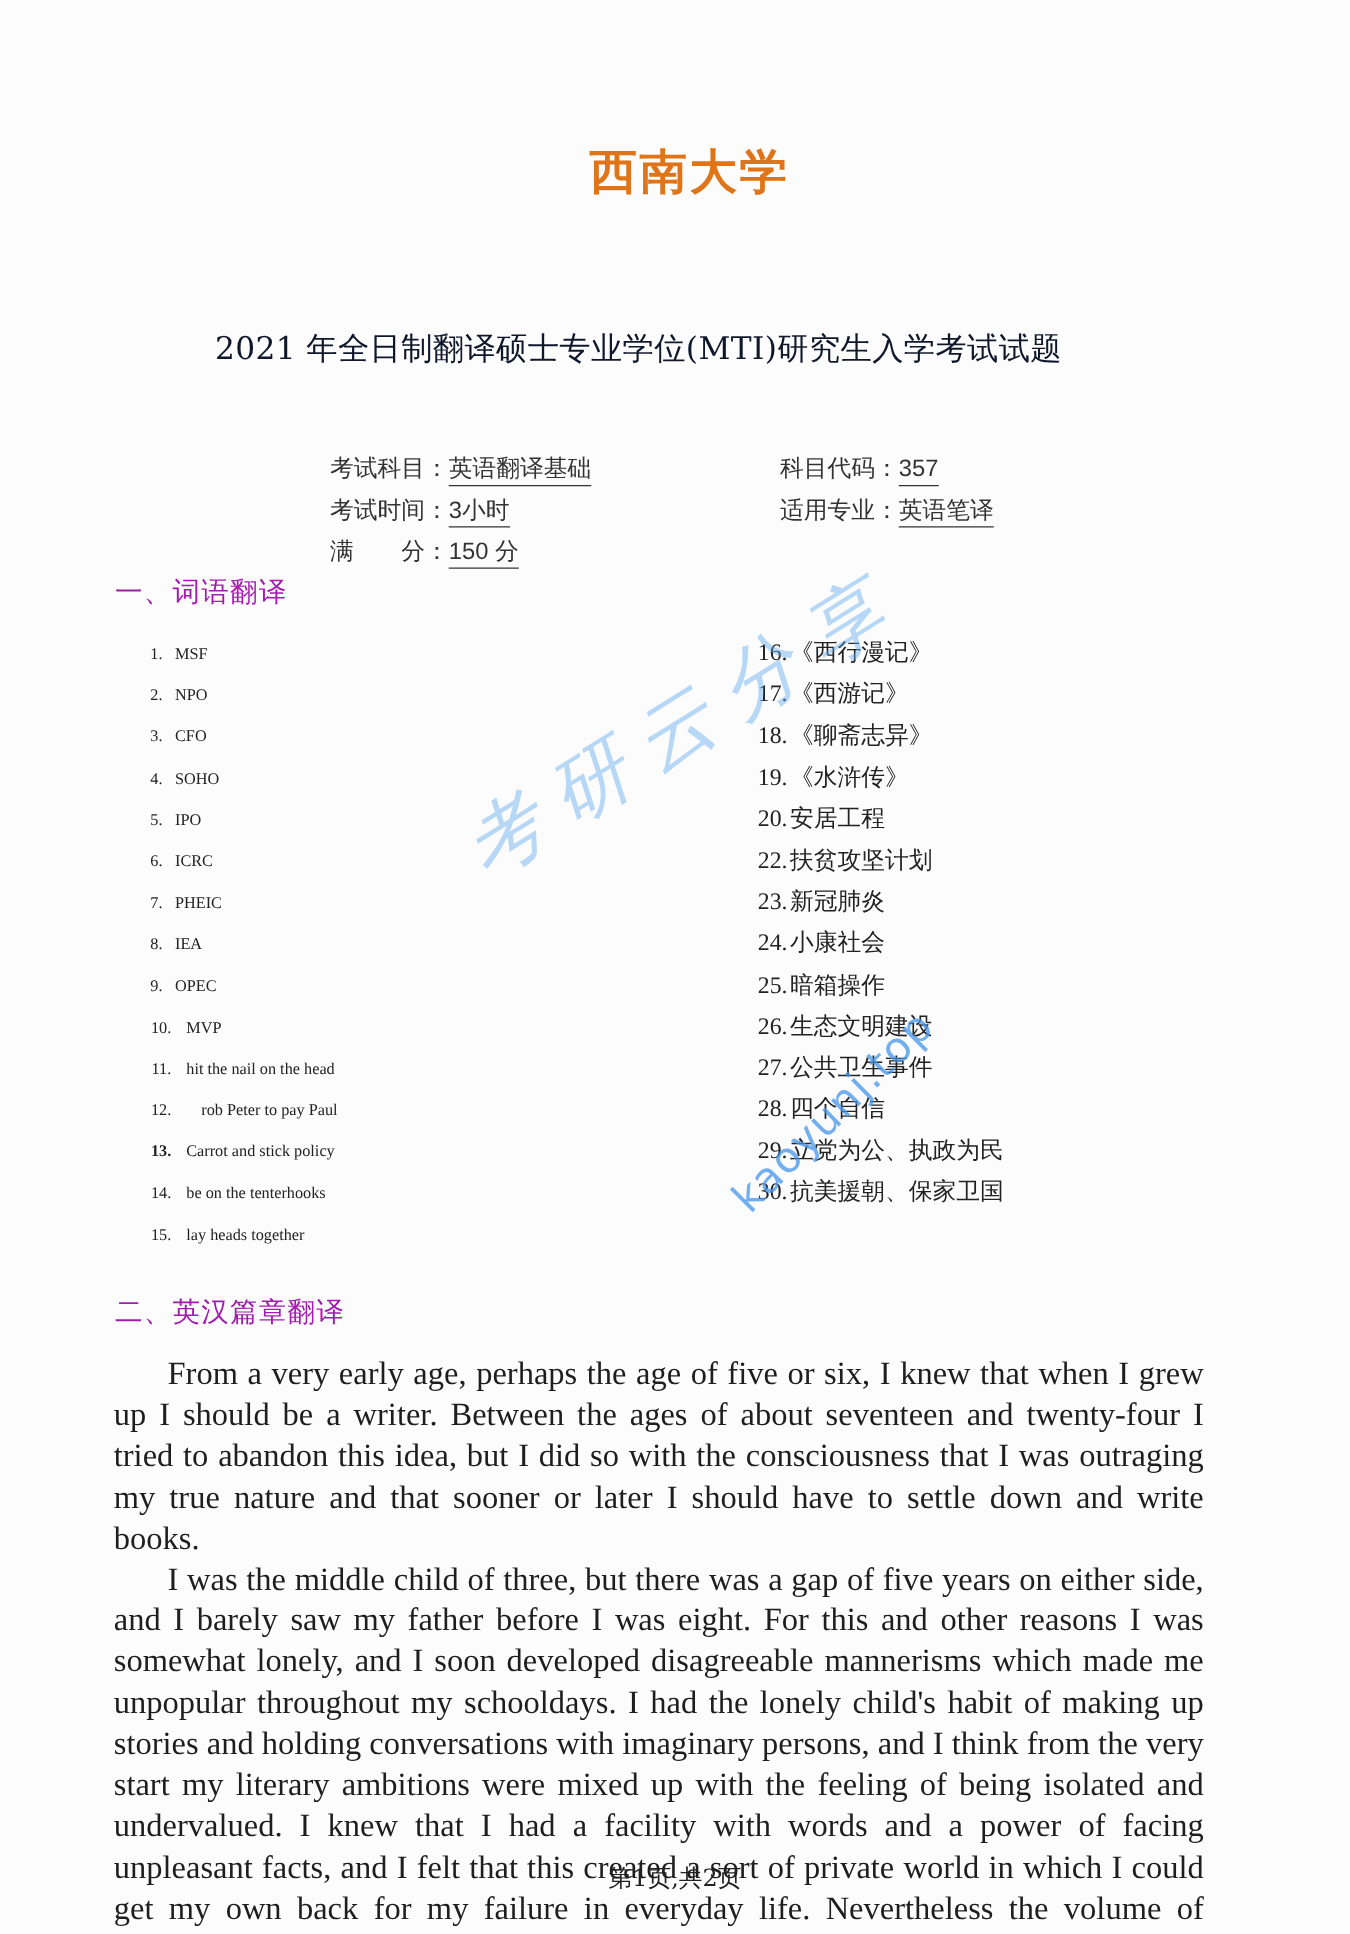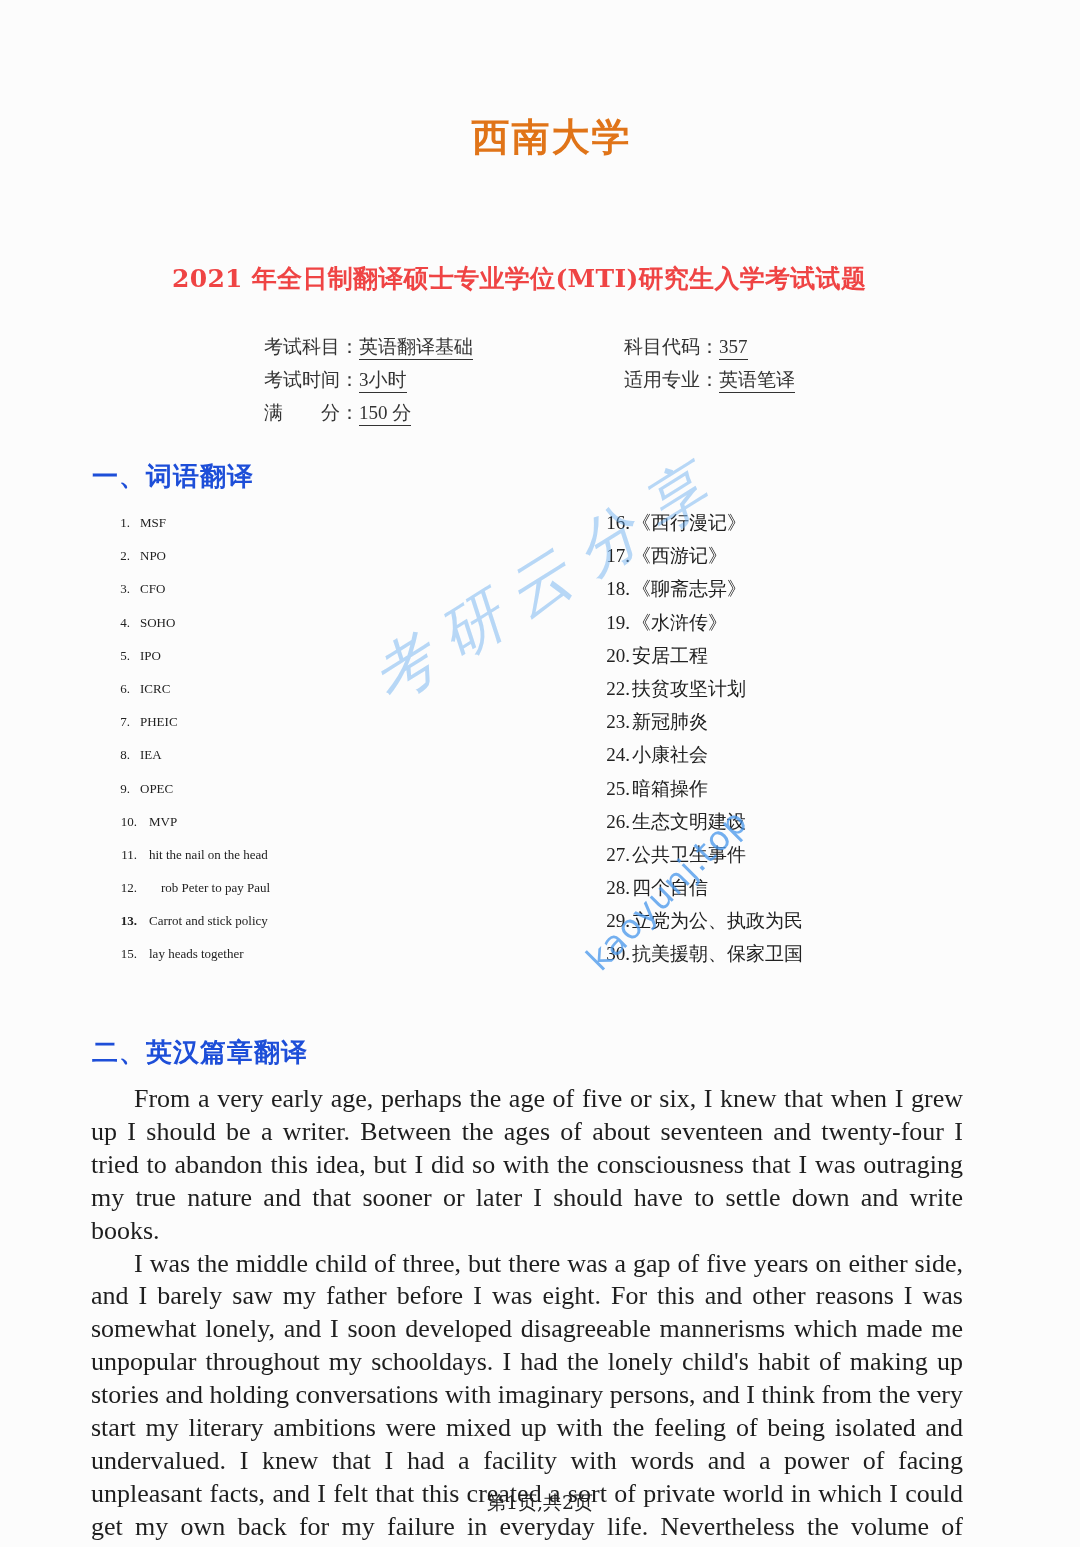--- a/index.html
+++ b/index.html
@@ -15,33 +15,33 @@
     .page { position: absolute; left: 0; top: 0; width: 1080px; height: 1464px; }
     .univ-title {
       position: absolute; top: 112px; left: 0; width: 1103px;
       text-align: center;
       font-size: 38px; font-weight: bold; letter-spacing: 2px;
       color: #e07418;
       font-family: "DejaVu Serif", serif;
     }
     .exam-title {
       position: absolute; top: 262px; left: 172px; width: 720px;
-      font-size: 25px; font-weight: bold;
-      color: #ef4444;
+      font-size: 25px; font-weight: normal;
+      color: #0f172a;
       white-space: nowrap;
       font-family: "DejaVu Serif", serif;
       letter-spacing: 0.3px;
     }
-    .meta { position: absolute; font-family: Liberation Serif, serif; font-size: 19px; color: #333; white-space: nowrap; }
+    .meta { position: absolute; font-family: Liberation Sans, sans-serif; font-size: 19px; color: #333; white-space: nowrap; margin-top: 28px; }
     .meta .lbl { display: inline-block; }
     .meta .val { display: inline-block; border-bottom: 1.5px solid #333; line-height: 22px; padding-bottom: 1px; }
     .sec-head {
       position: absolute; left: 92px;
       font-family: "DejaVu Sans", sans-serif;
-      font-size: 26px; font-weight: bold; color: #1d4ed8;
+      font-size: 22px; font-weight: normal; color: #a21caf;
       letter-spacing: 1px;
     }
     .vocab-col { position: absolute; list-style: none; margin: 0; padding: 0; }
     .vocab-col li {
       height: 33.2px; line-height: 33.2px;
       font-size: 13px; white-space: nowrap;
       font-family: "Liberation Serif", serif;
       color: #222;
     }
     .vocab-col.right li { font-family: "DejaVu Sans", sans-serif; font-size: 19px; }
@@ -110,20 +110,21 @@
     <li><span class="num">4.</span><span>SOHO</span></li>
     <li><span class="num">5.</span><span>IPO</span></li>
     <li><span class="num">6.</span><span>ICRC</span></li>
     <li><span class="num">7.</span><span>PHEIC</span></li>
     <li><span class="num">8.</span><span>IEA</span></li>
     <li><span class="num">9.</span><span>OPEC</span></li>
     <li><span class="num" style="width:45px;margin-right:12px;">10.</span><span>MVP</span></li>
     <li><span class="num" style="width:45px;margin-right:12px;">11.</span><span>hit the nail on the head</span></li>
     <li><span class="num" style="width:45px;margin-right:24px;">12.</span><span>rob Peter to pay Paul</span></li>
     <li><span class="num" style="width:45px;margin-right:12px;font-weight:bold;">13.</span><span>Carrot and stick policy</span></li>
+    <li><span class="num" style="width:45px;margin-right:12px;">14.</span><span>be on the tenterhooks</span></li>
     <li><span class="num" style="width:45px;margin-right:12px;">15.</span><span>lay heads together</span></li>
   </ul>
 
   <ul class="vocab-col right" style="left:592px; top:506px;">
     <li><span class="num">16.</span><span>《西行漫记》</span></li>
     <li><span class="num">17.</span><span>《西游记》</span></li>
     <li><span class="num">18.</span><span>《聊斋志异》</span></li>
     <li><span class="num">19.</span><span>《水浒传》</span></li>
     <li><span class="num">20.</span><span>安居工程</span></li>
     <li><span class="num">22.</span><span>扶贫攻坚计划</span></li>

